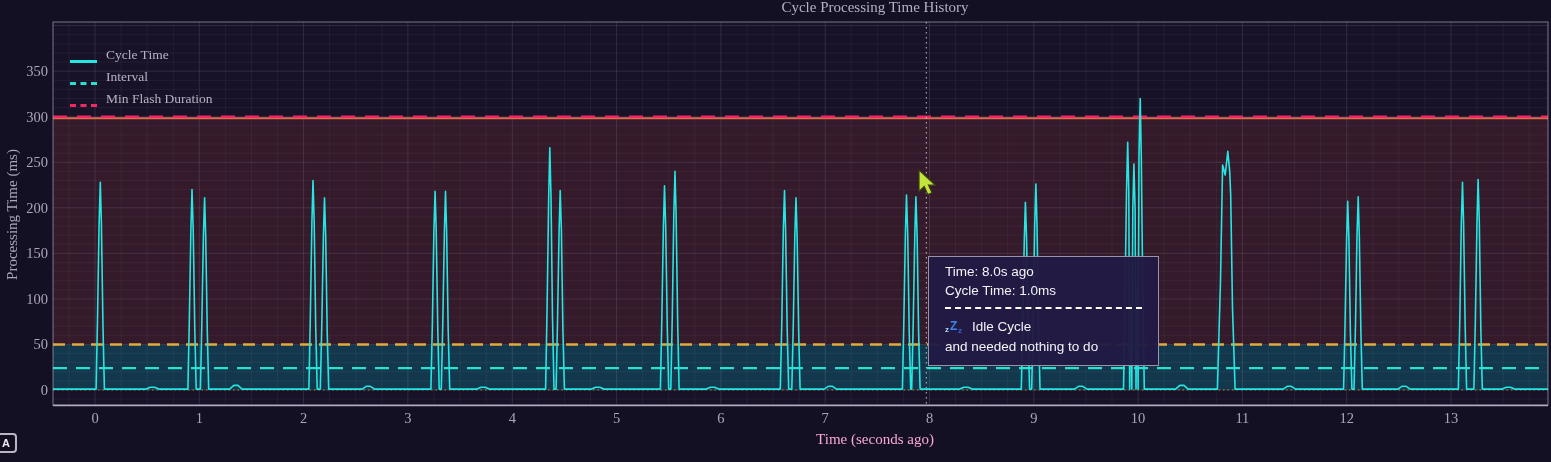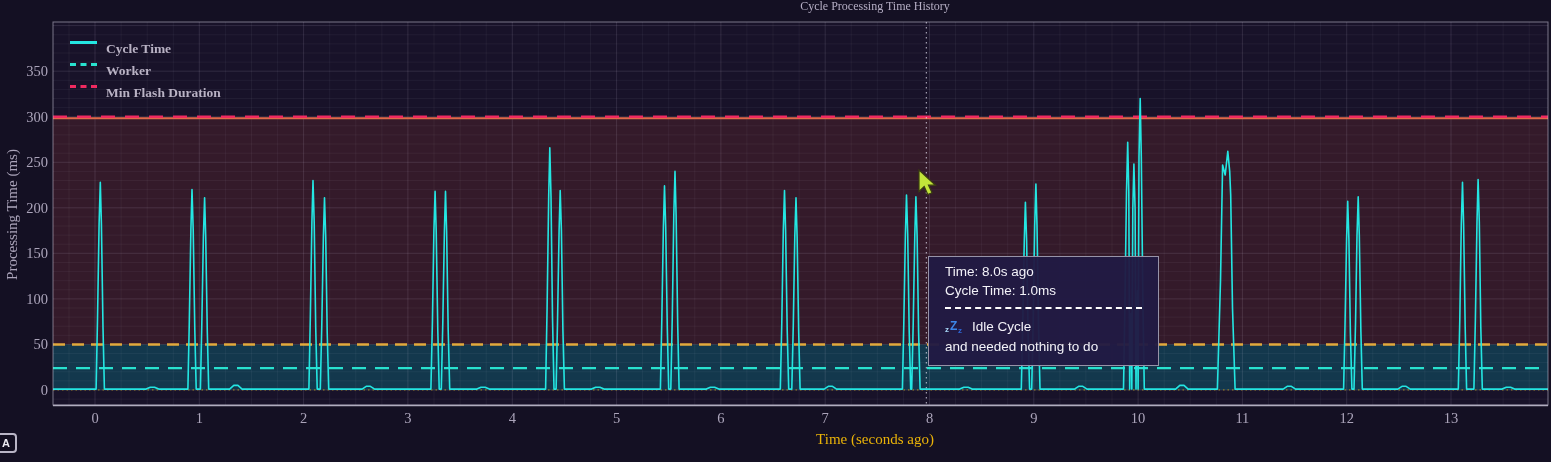--- a/index.html
+++ b/index.html
@@ -1,26 +1,26 @@
 <!DOCTYPE html>
 <html><head>
 <meta charset="utf-8">
 <style>
   html,body{margin:0;padding:0;background:#141023;}
   #app{position:relative;width:1551px;height:462px;background:#141023;
        font-family:"Liberation Sans",sans-serif;overflow:hidden;}
   #chart-svg{position:absolute;left:0;top:0;}
   .chart-title{position:absolute;top:-1px;left:875px;transform:translateX(-50%);
-       font-family:"Liberation Serif",serif;font-size:12px;color:#b5aec4;white-space:nowrap;}
+       font-family:"Liberation Serif",serif;font-size:15px;color:#b5aec4;white-space:nowrap;}
   .x-axis-label{position:absolute;top:431px;left:875px;transform:translateX(-50%);
-       font-family:"Liberation Serif",serif;font-size:15px;color:#eab308;white-space:nowrap;}
+       font-family:"Liberation Serif",serif;font-size:15px;color:#f9a8d4;white-space:nowrap;}
   .y-axis-label{position:absolute;top:206px;left:-68px;width:160px;text-align:center;
        transform:rotate(-90deg);font-family:"Liberation Serif",serif;font-size:15px;color:#aba4ba;}
   .legend{position:absolute;left:70px;top:41px;}
-  .legend-row{display:flex;align-items:flex-start;height:22px;gap:9px;cursor:default;font-weight:bold;}
+  .legend-row{display:flex;align-items:flex-end;height:22px;gap:9px;cursor:default;}
   .swatch{width:27px;height:0;}
   .legend-label{font-family:"Liberation Serif",serif;font-size:13.5px;color:#b9b2c4;white-space:nowrap;}
   .tooltip{position:absolute;left:928px;top:256px;width:231px;box-sizing:border-box;
        background:rgba(33,26,68,0.96);border:1px solid #9793a8;padding:6px 16px 9px;
        color:#f3f2f8;font-size:13.5px;line-height:18.5px;z-index:5;}
   .tooltip-sep{border:none;border-top:2px dashed #ffffff;margin:7px 0 9px;}
   .tooltip-event{display:flex;align-items:center;gap:8px;margin-bottom:1px;}
   .zzz{position:relative;width:19px;height:15px;display:inline-block;flex:0 0 auto;}
   .zzz i{position:absolute;font-style:normal;font-weight:bold;line-height:1;
        font-family:"Liberation Sans",sans-serif;}
@@ -182,21 +182,21 @@
   <div class="y-axis-label">Processing Time (ms)</div>
   <div class="x-axis-label">Time (seconds ago)</div>
 
   <div class="legend">
     <div class="legend-row">
       <span class="swatch" style="border-top: 3px solid rgb(36, 230, 226);"></span>
       <span class="legend-label">Cycle Time</span>
     </div>
     <div class="legend-row">
       <span class="swatch" style="border-top: 3px dashed rgb(40, 226, 207);"></span>
-      <span class="legend-label">Worker</span>
+      <span class="legend-label">Interval</span>
     </div>
     <div class="legend-row">
       <span class="swatch" style="border-top: 3px dashed rgb(240, 42, 96);"></span>
       <span class="legend-label">Min Flash Duration</span>
     </div>
   </div>
 
   <div class="tooltip">
     <div>Time: 8.0s ago</div>
     <div>Cycle Time: 1.0ms</div>

